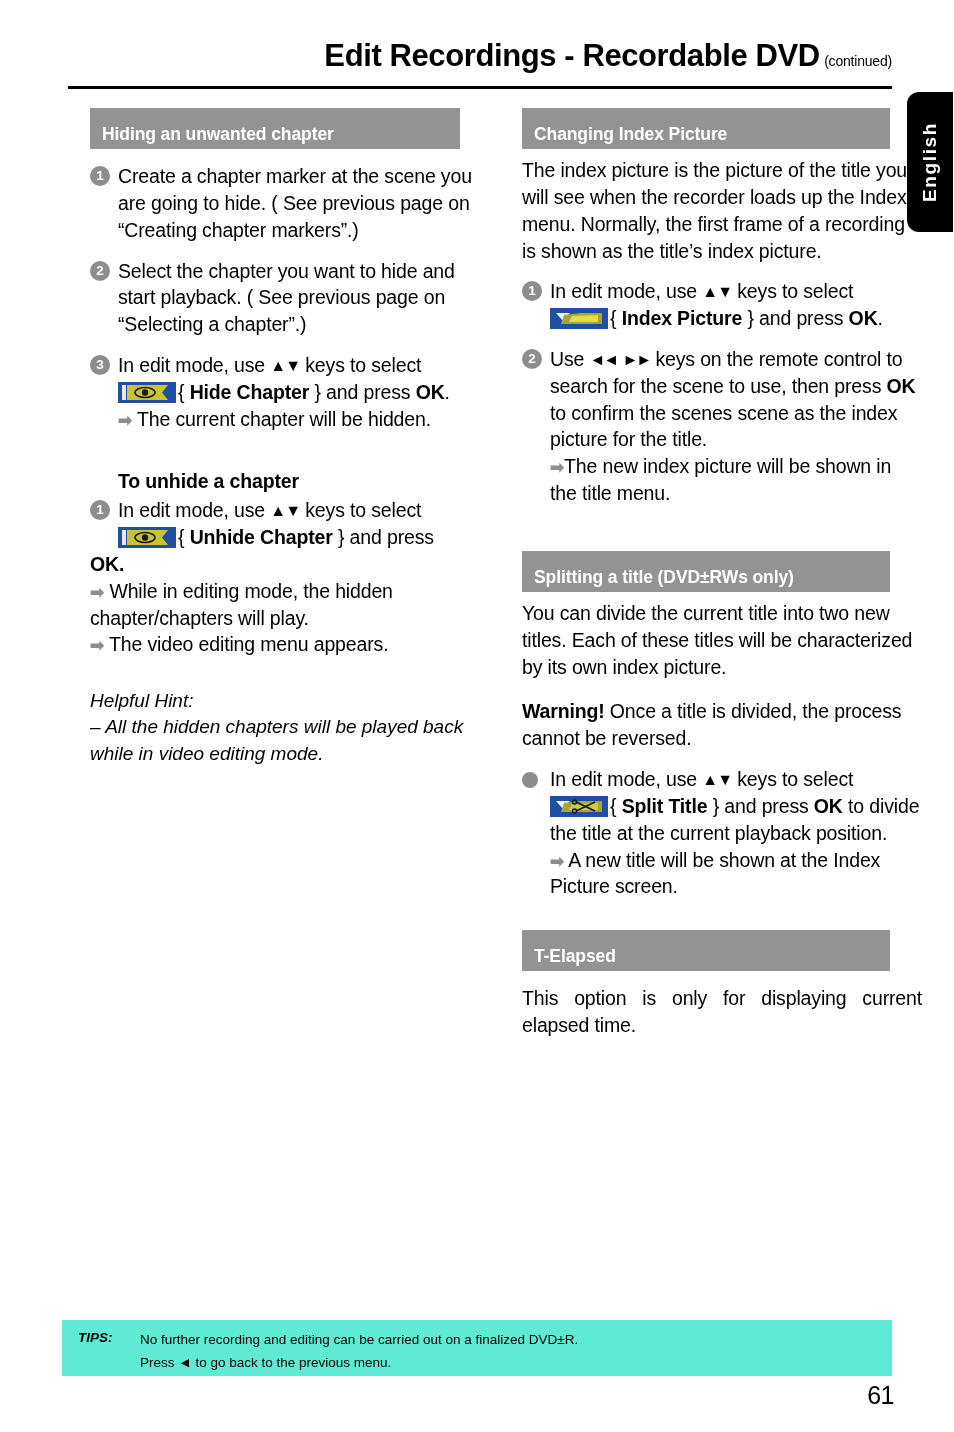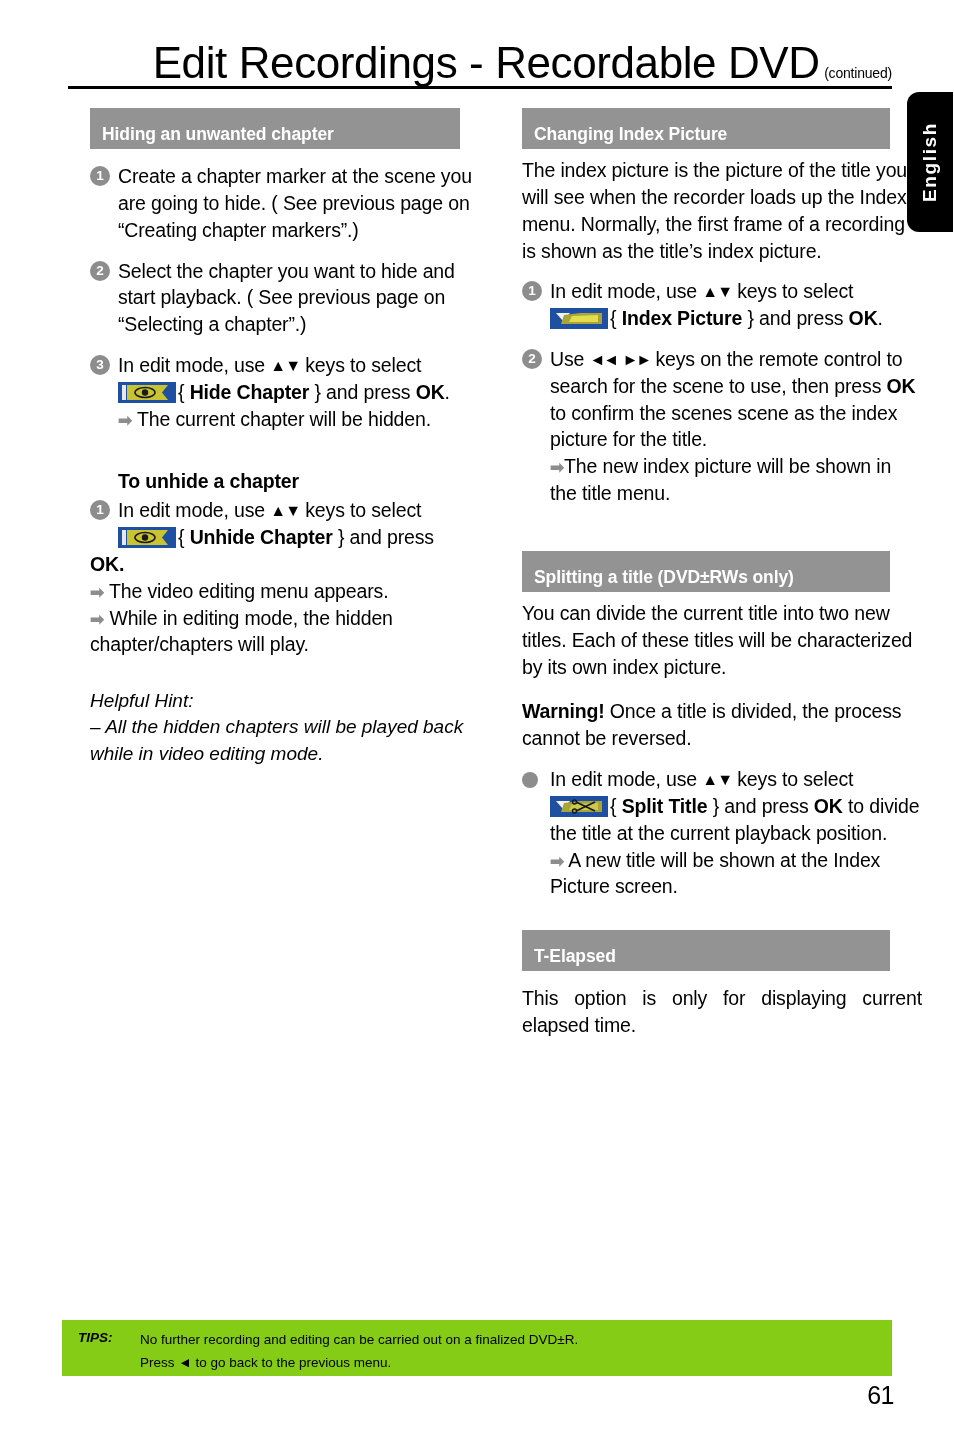--- a/index.html
+++ b/index.html
@@ -19,22 +19,22 @@
     position: absolute;
     left: 68px;
     top: 38px;
     width: 824px;
   }
   .page-title-row {
     text-align: right;
     white-space: nowrap;
   }
   .page-title {
-    font-size: 44px;
-    font-weight: normal;
+    font-size: 31px;
+    font-weight: bold;
     letter-spacing: -0.4px;
     margin-top: 40px;
   }
   .page-title-cont {
     font-size: 14px;
     font-weight: normal;
     letter-spacing: -0.2px;
   }
   .title-rule {
     position: absolute;
@@ -157,21 +157,21 @@
   }
   .chip svg { display: block; }
 
   
   .tips {
     position: absolute;
     left: 62px;
     top: 1320px;
     width: 830px;
     height: 56px;
-    background: #84cc16;
+    background: #5eead4;
     padding: 9px 0 0 16px;
   }
   .tips-label {
     position: absolute;
     left: 16px;
     top: 10px;
     font-size: 13.5px;
     font-weight: bold;
     font-style: italic;
   }
@@ -251,27 +251,27 @@
           <circle cx="27" cy="10.5" r="3.2" fill="#1a1a1a"></circle>
         </svg>
       </span><span>{ </span><span class="b">Unhide Chapter</span><span> } and press</span>
     </div>
   </div>
 
   <div class="para b" style="margin-top:0;">OK.</div>
 
   <div class="para">
     <span class="arrow-res">➡</span>
-    <span>The video editing menu appears.</span>
+    <span>While in editing mode, the hidden</span><br>
+    <span>chapter/chapters will play.</span>
   </div>
 
   <div class="para">
     <span class="arrow-res">➡</span>
-    <span>While in editing mode, the hidden</span><br>
-    <span>chapter/chapters will play.</span>
+    <span>The video editing menu appears.</span>
   </div>
 
   <div class="hint mt30">Helpful Hint:</div>
   <div class="hint">– All the hidden chapters will be played back while in video editing mode.</div>
 
 </div>
 
 <div class="col col-right">
 
   <div class="sect-bar bar-w368">Changing Index Picture</div>

